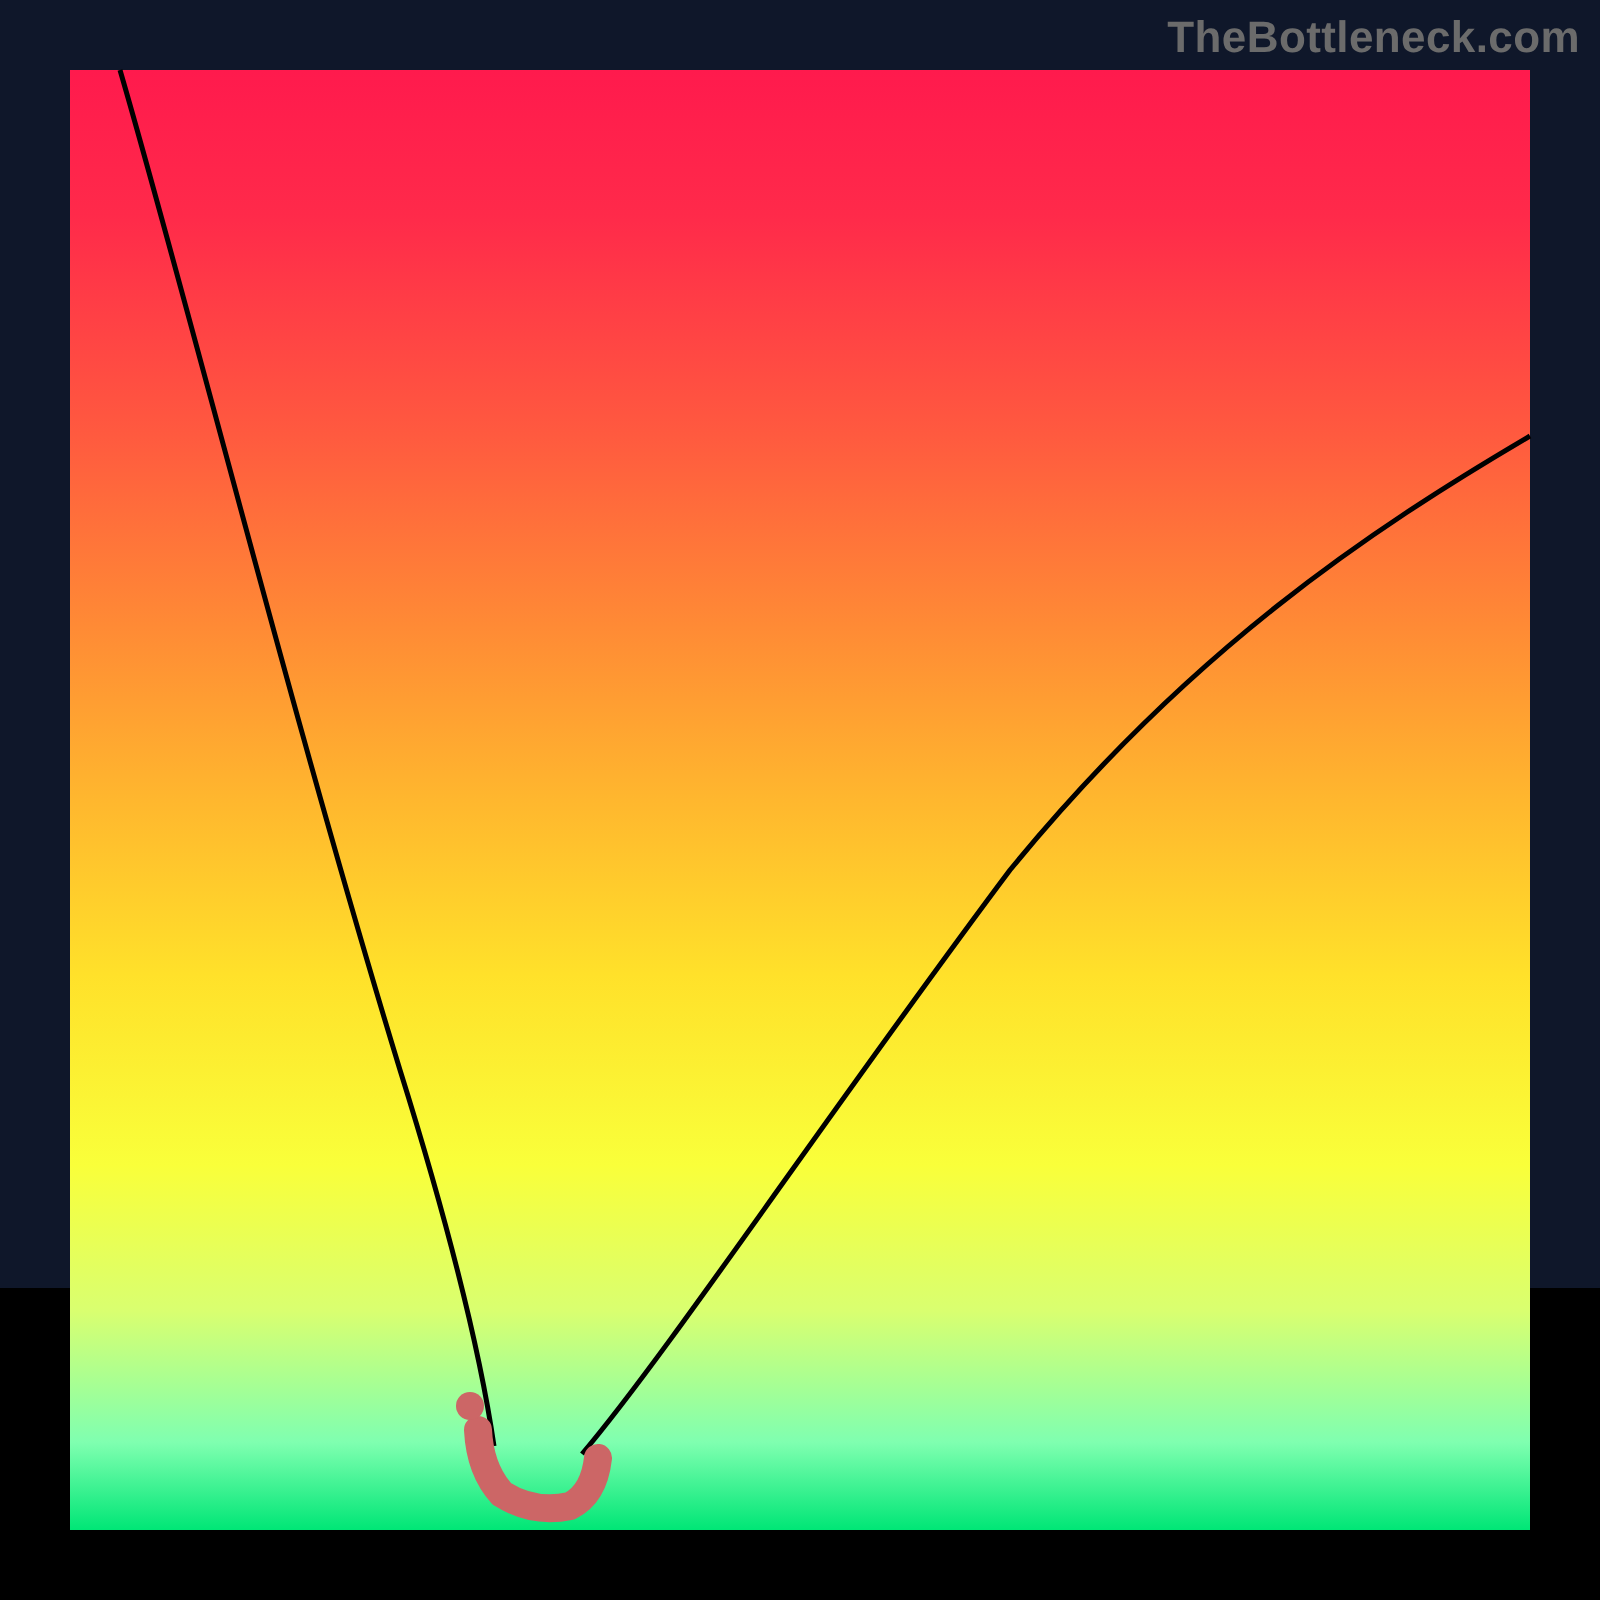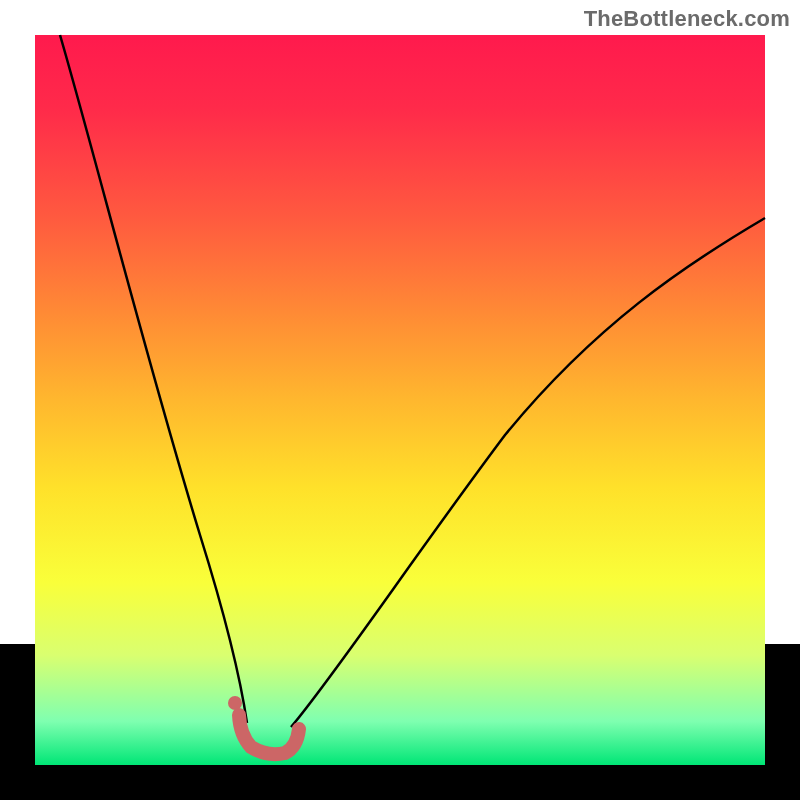--- a/index.html
+++ b/index.html
@@ -10,21 +10,21 @@
     background: #000;
     overflow: hidden;
     font-family: Arial, Helvetica, sans-serif;
   }
   .frame {
     position: absolute;
     top: 0;
     left: 0;
     width: 800px;
     height: 644px;
-    background: #ffffff;
+    background: #0f172a;
   }
   .plot-area {
     position: absolute;
     top: 35px;
     left: 35px;
     width: 730px;
     height: 730px;
     
     background: linear-gradient(to bottom,
       #ff1a4d 0%,

